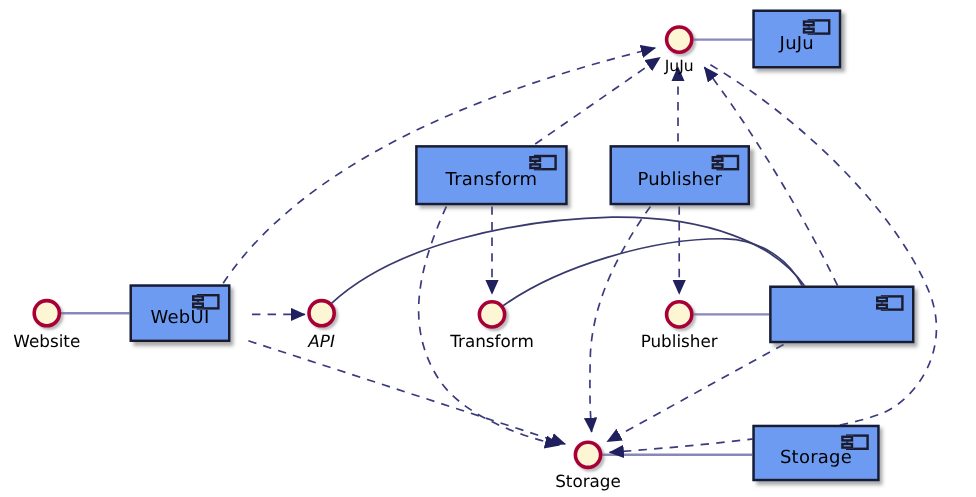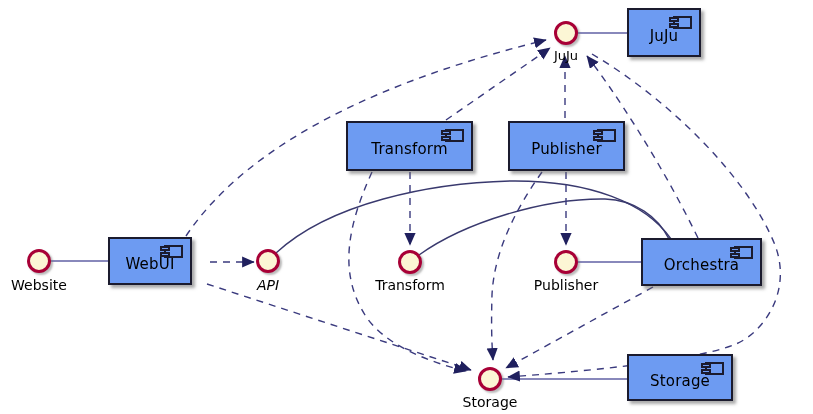--- a/index.html
+++ b/index.html
@@ -113,21 +113,20 @@
 <div class="comp" id="c-publisher">
   <span class="comp-icon"></span>
   <span class="lbl">Publisher</span>
 </div>
 <div class="comp" id="c-webui">
   <span class="comp-icon"></span>
   <span class="lbl">WebUI</span>
 </div>
 <div class="comp" id="c-orchestra">
   <span class="comp-icon"></span>
-  <span class="lbl">Orchestra</span>
 </div>
 <div class="comp" id="c-storage">
   <span class="comp-icon"></span>
   <span class="lbl">Storage</span>
 </div>
 
 <div class="iface" id="i-website"></div>
 <div class="iface" id="i-juju"></div>
 <div class="iface" id="i-api"></div>
 <div class="iface" id="i-transform"></div>

